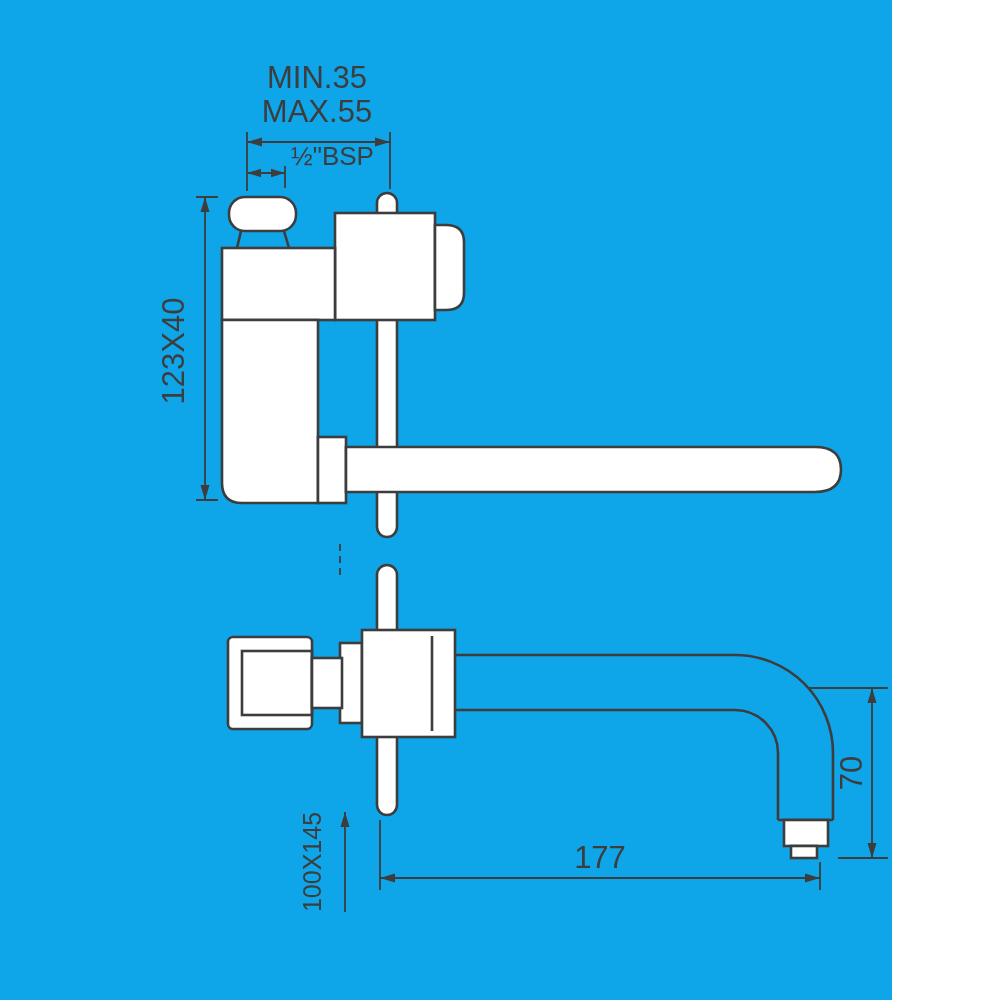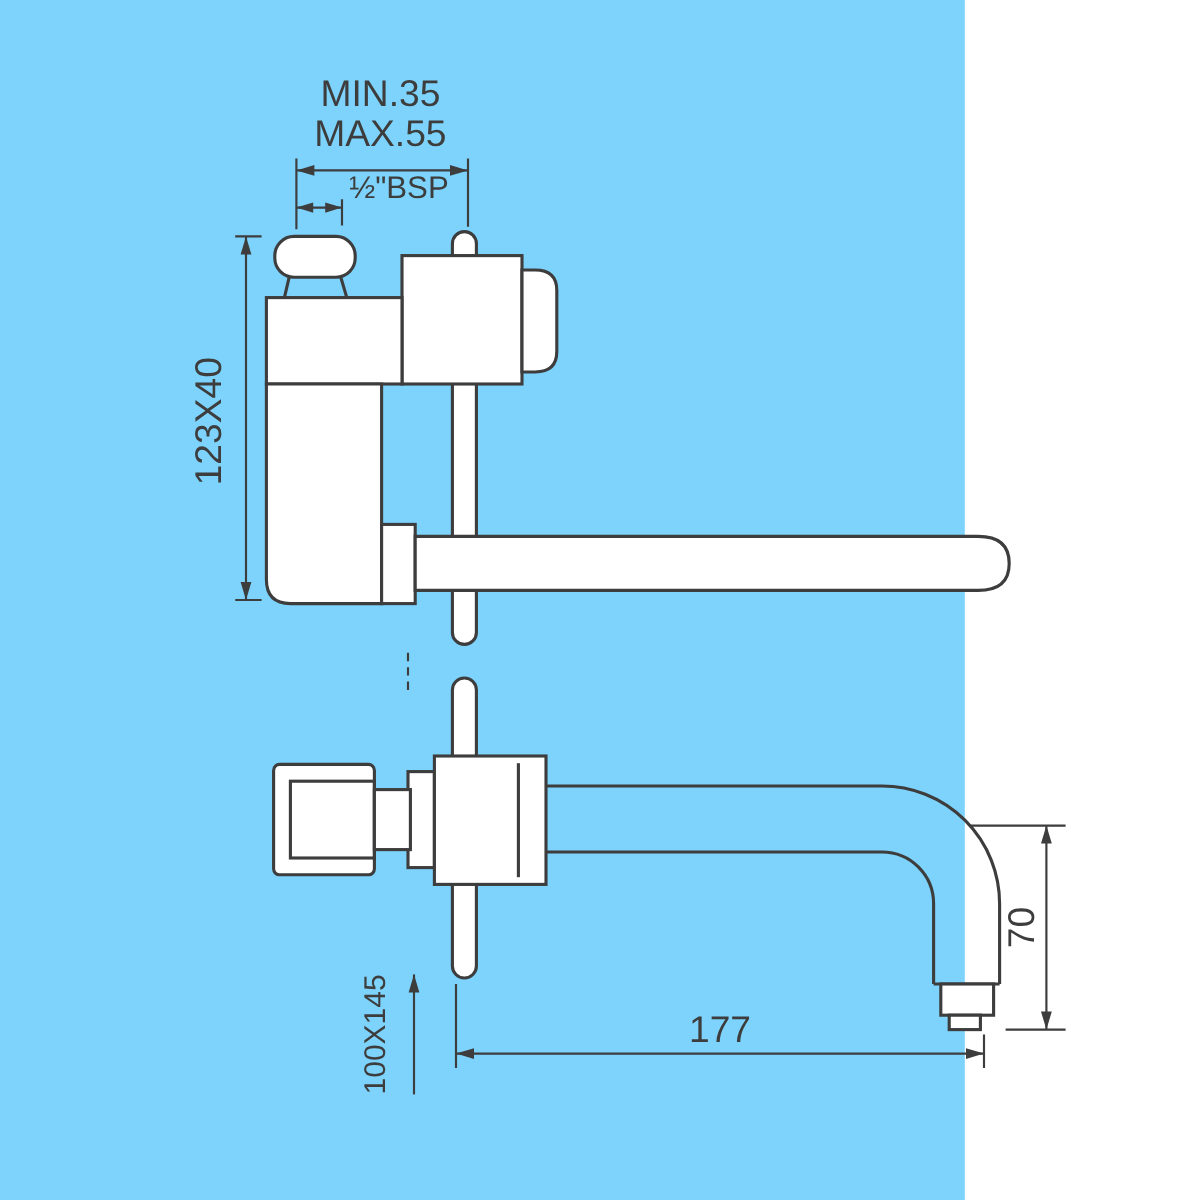--- a/index.html
+++ b/index.html
@@ -2,23 +2,23 @@
 <html><head>
 <meta charset="utf-8">
 <style>
   html, body {
     margin: 0;
     padding: 0;
     background: #ffffff;
   }
   .canvas {
     position: relative;
-    width: 804px;
+    width: 892px;
     height: 1000px;
-    background: #7dd3fc;
+    background: #0ea5e9;
     font-family: "Liberation Sans", sans-serif;
   }
   svg text {
     font-family: "Liberation Sans", sans-serif;
     fill: #3d3d3d;
   }
   .dim-text { font-size: 31px; }
   .dim-text-small { font-size: 26px; }
   .dim-text-plate { font-size: 25px; }
   .obj { stroke: #3d3d3d; stroke-width: 2.6; fill: none; }

